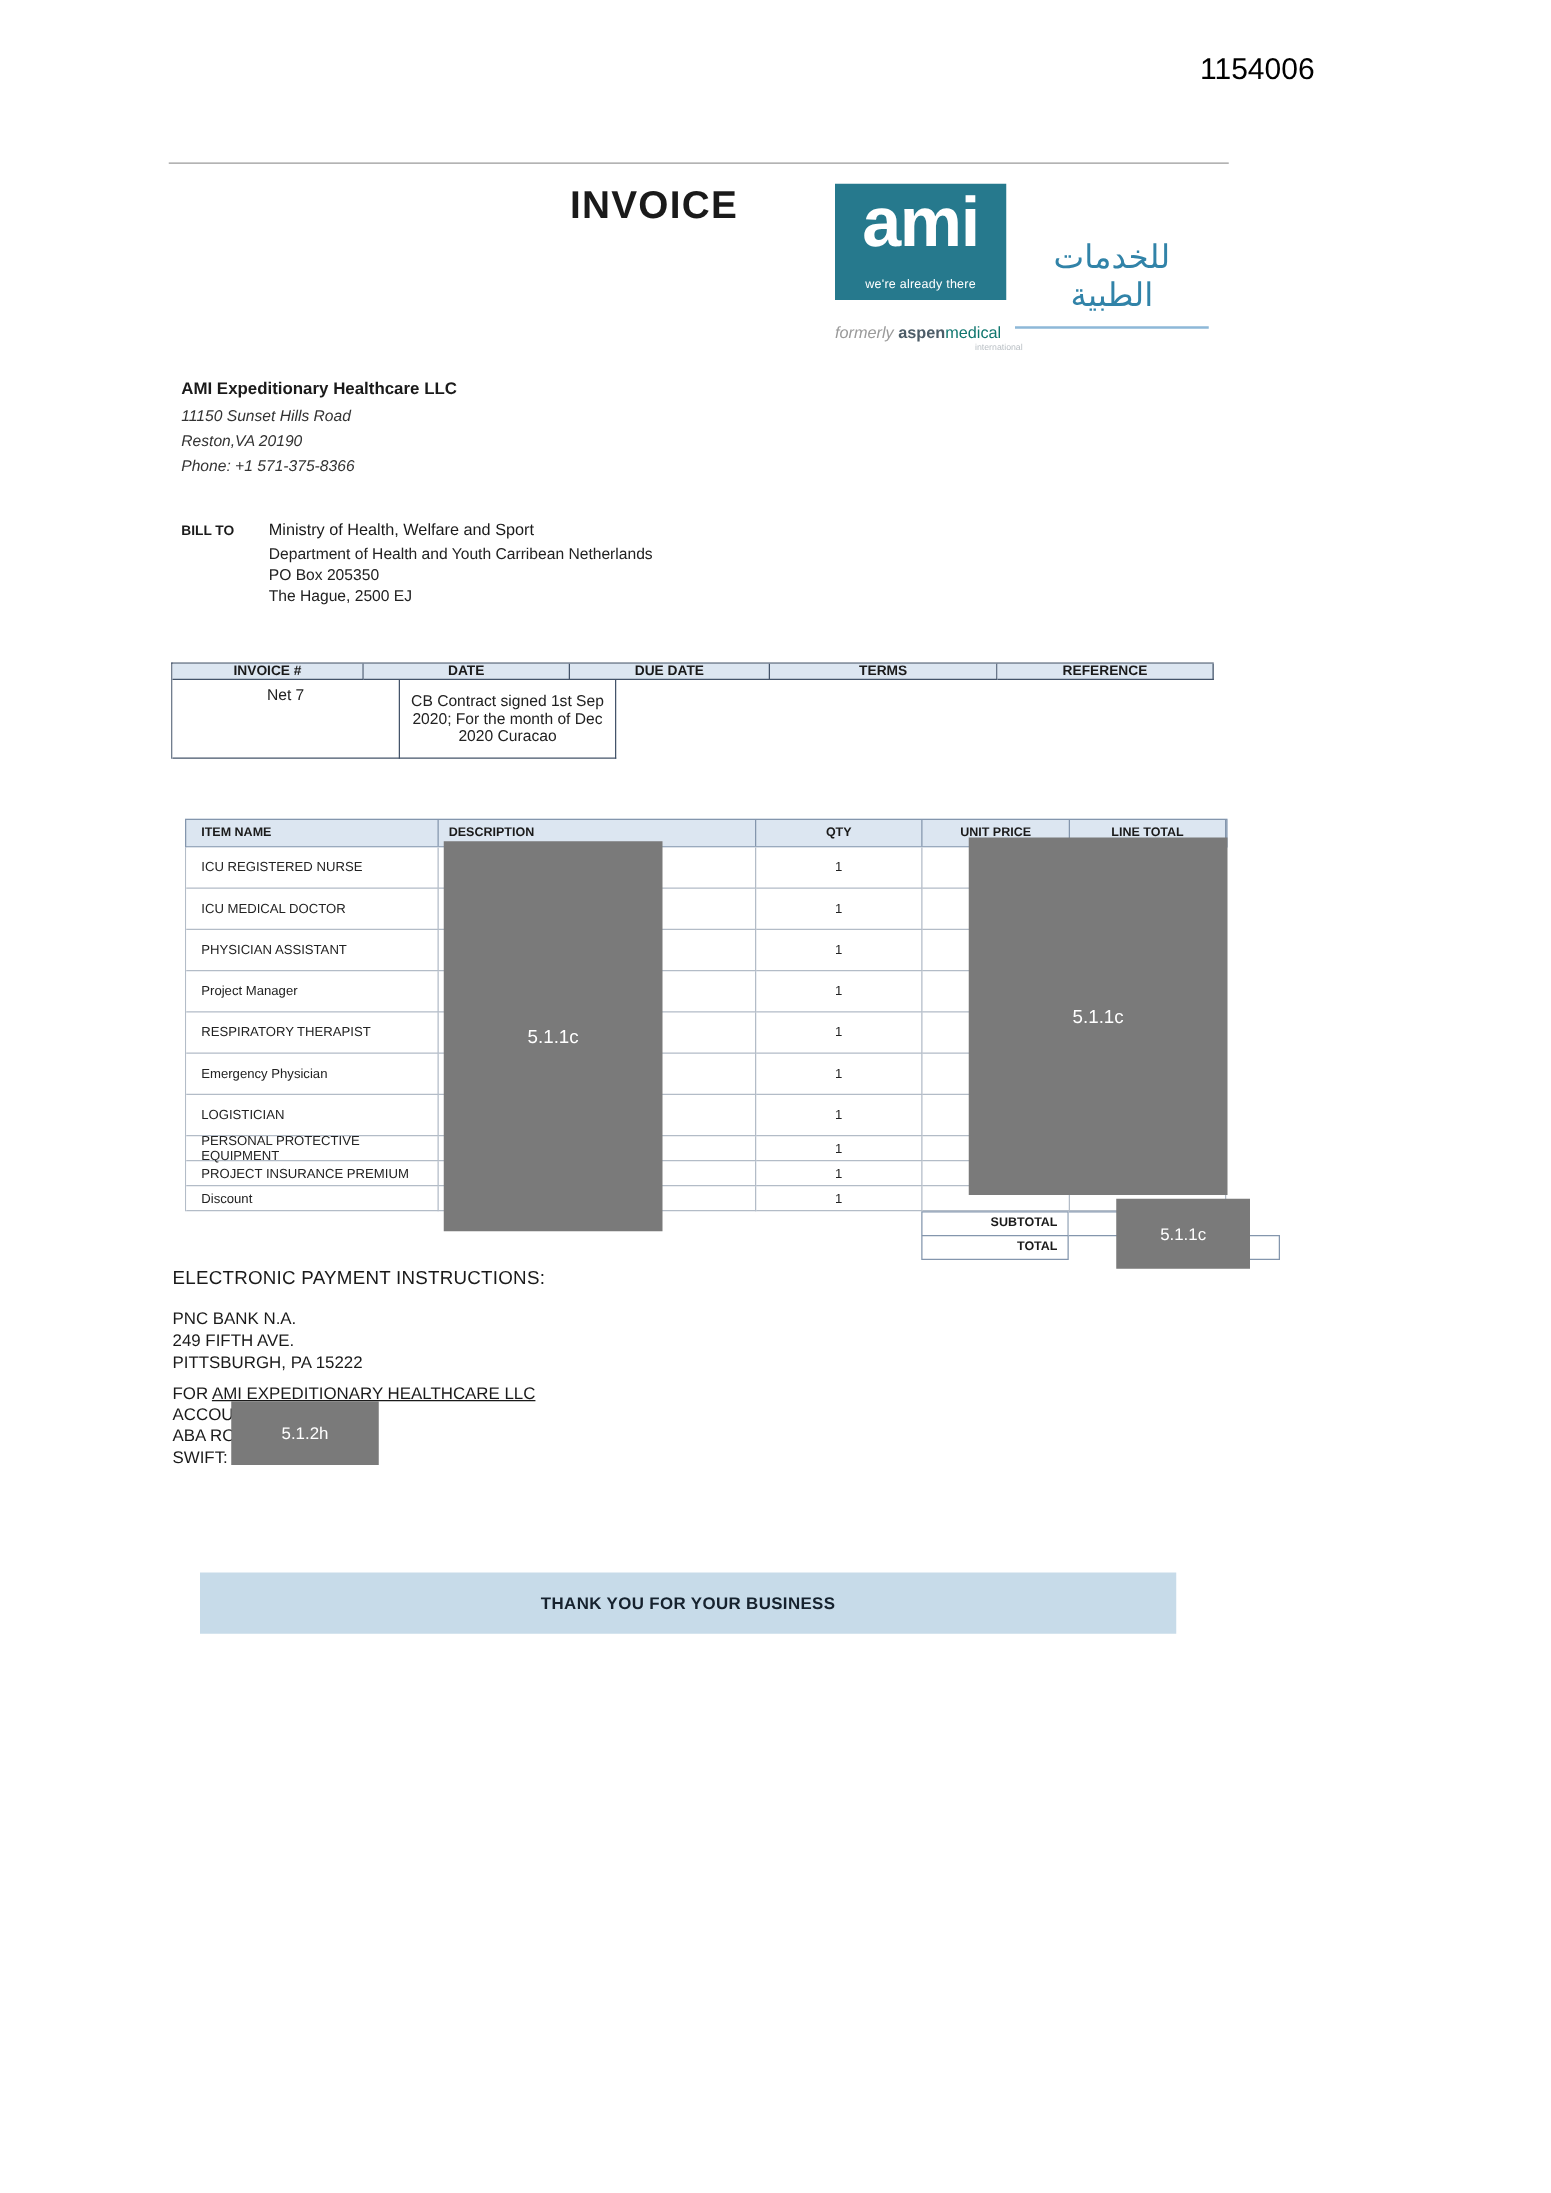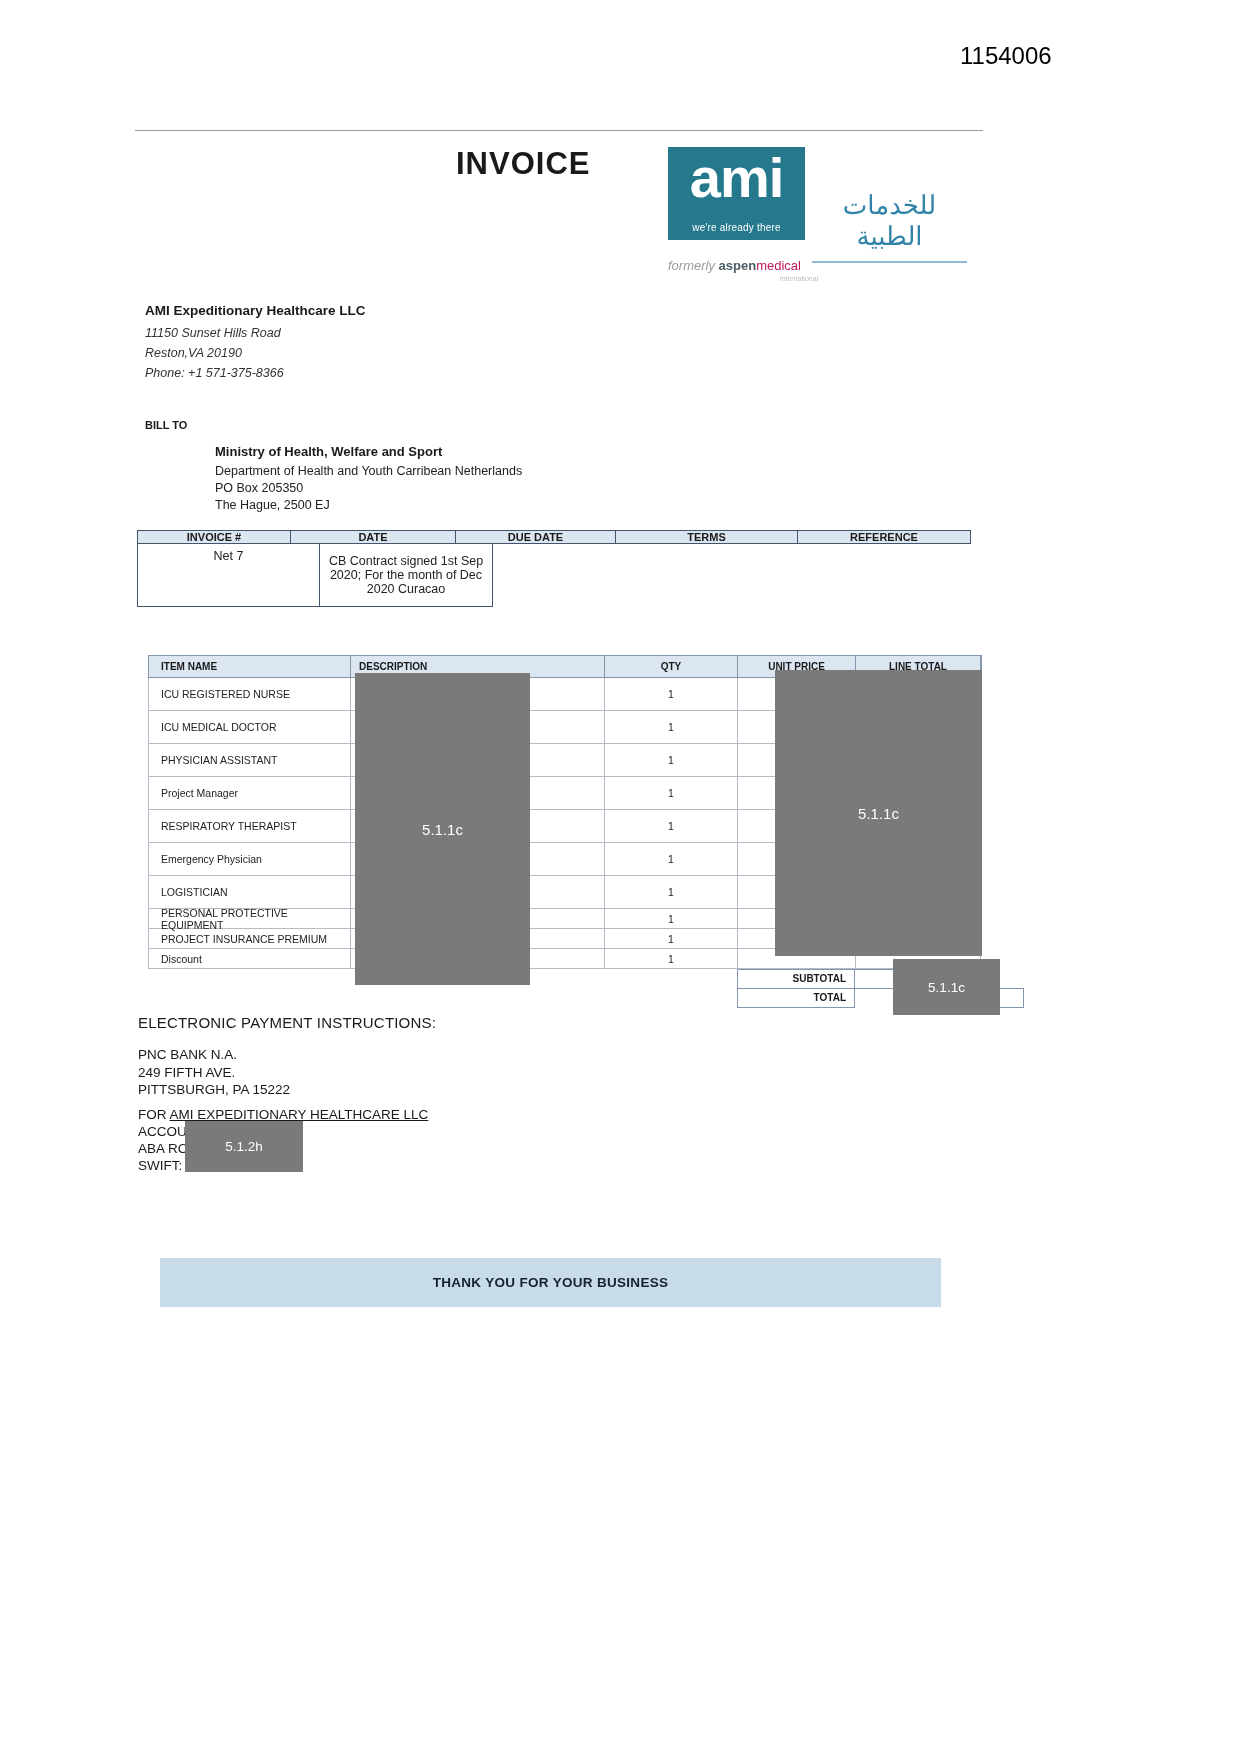--- a/index.html
+++ b/index.html
@@ -17,30 +17,30 @@
   .invoice-title { left:456px; top:146px; font-size:31px; font-weight:600; letter-spacing:1px; color:#1a1a1a; }
 
   .logo-square { left:668px; top:147px; width:137px; height:93px; background:#26798d; color:#fff; text-align:center; }
   .logo-word { font-size:56px; font-weight:700; line-height:60px; margin-top:1px; letter-spacing:-1px; }
   .logo-tagline { position:absolute; bottom:7px; left:0; right:0; font-size:10px; letter-spacing:.2px; }
   .logo-arabic { left:812px; top:190px; width:155px; font-size:26px; color:#3183a8; text-align:center;
                  direction:rtl; padding-bottom:9px; border-bottom:2px solid #8db8d8; }
   .formerly { left:668px; top:258px; font-size:13px; }
   .formerly .it { font-style:italic; color:#9a9a9a; }
   .formerly .bold { font-weight:bold; color:#4d5d68; }
-  .formerly .light { color:#be185d; }
+  .formerly .light { color:#0f766e; }
   .formerly-sub { left:780px; top:275px; font-size:7px; color:#b9bfc4; }
 
   .company { left:145px; top:303px; }
   .company-name { font-size:13.5px; font-weight:bold; color:#1a1a1a; margin-bottom:5px; }
   .company-line { font-size:12.5px; font-style:italic; color:#333; line-height:20px; }
 
   .billto-label { left:145px; top:419px; font-size:11px; font-weight:bold; color:#1a1a1a; }
   .billto { left:215px; top:416px; }
-  .billto-name { font-size:13px; font-weight:bold; color:#1a1a1a; margin-bottom:4px;margin-top:28px; }
+  .billto-name { font-size:13px; font-weight:normal; color:#1a1a1a; margin-bottom:4px; }
   .billto-line { font-size:12.5px; color:#222; line-height:17px; }
 
   
   .meta-table { left:137px; top:530px; width:834px; border-left:1px solid #44546a; border-top:1px solid #44546a; }
   .meta-row { display:flex; }
   .mcell { border-right:1px solid #44546a; border-bottom:1px solid #44546a; }
   .meta-head .mcell { background:#dce6f1; font-size:11px; font-weight:bold; text-align:center; padding:0 4px; color:#1a1a1a; }
   .meta-body .mcell { height:63px; display:flex; align-items:center; justify-content:center;
                       font-size:12.5px; text-align:center; padding:2px 8px; background:#fff; }
   .w1{width:153px;} .w2{width:165px;} .w3{width:160px;} .w4{width:182px;} .w5{width:173px;}

